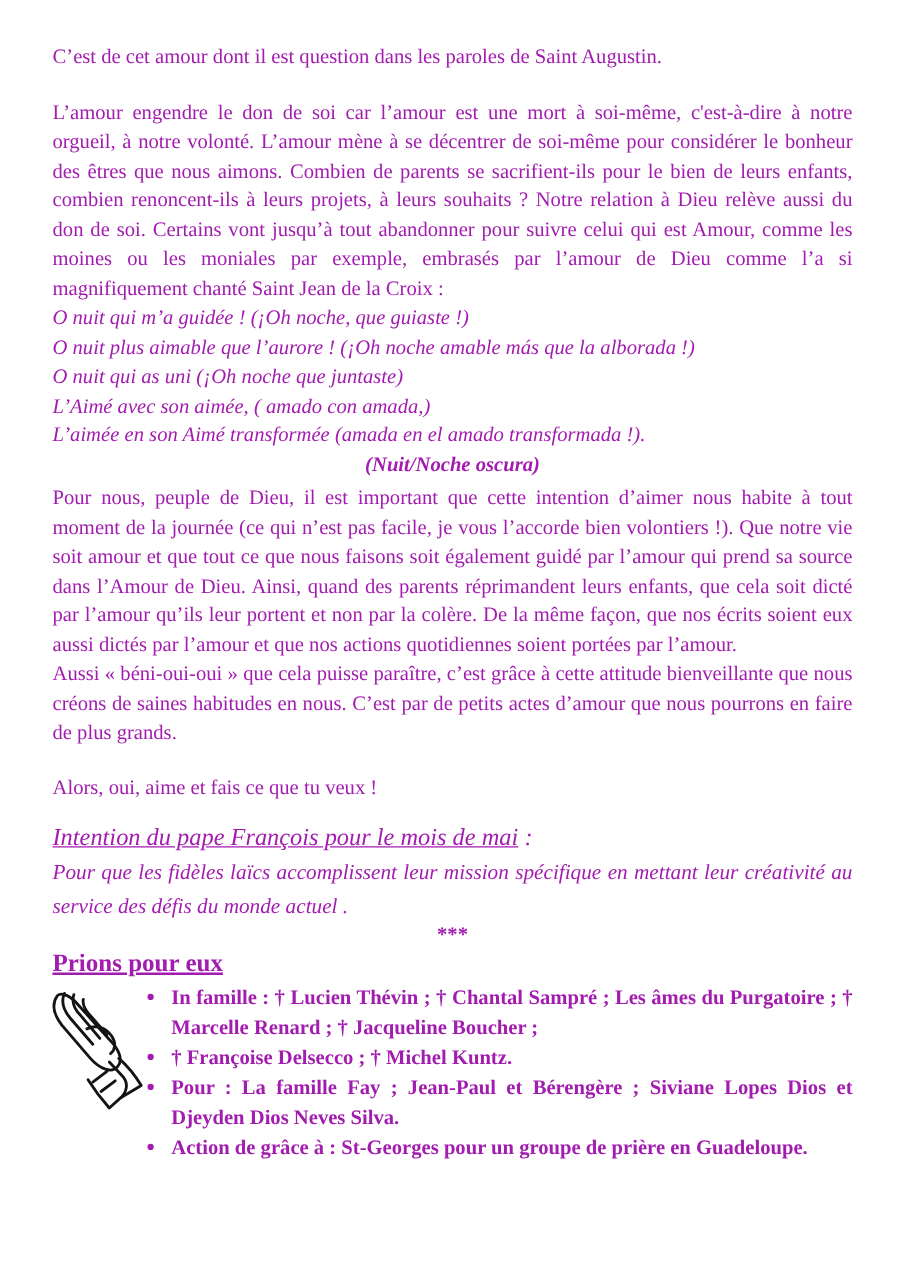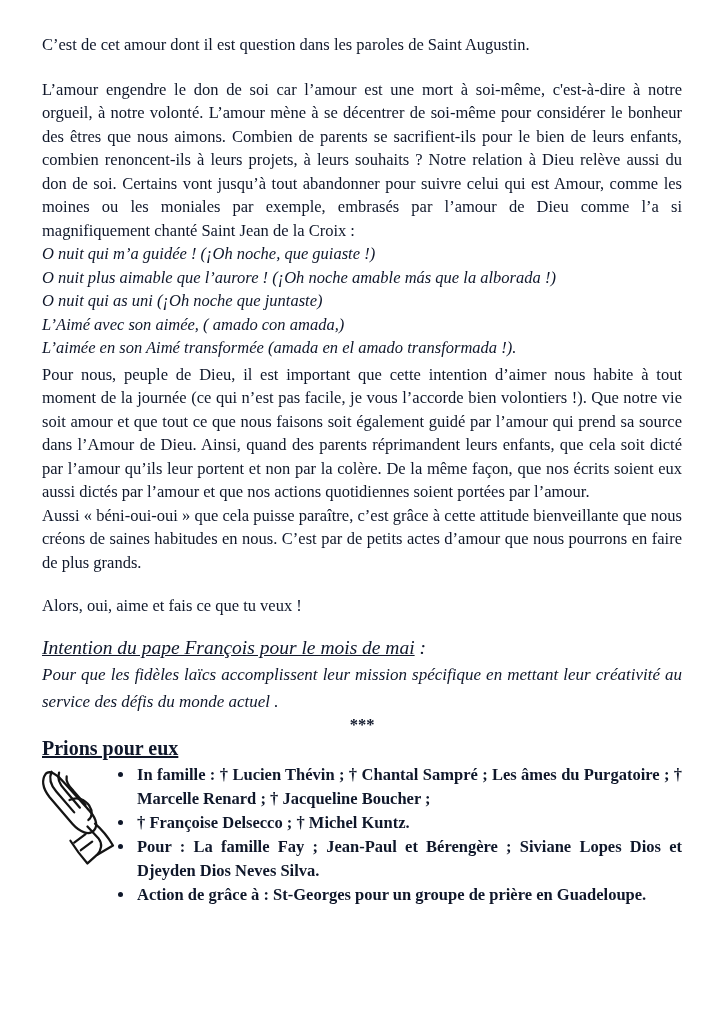--- a/index.html
+++ b/index.html
@@ -5,21 +5,21 @@
   html, body {
     margin: 0;
     padding: 0;
     background: #ffffff;
   }
   .page {
     position: relative;
     width: 724px;
     height: 1024px;
     background: #ffffff;
-    color: #0f172a;
+    color: #a21caf;
     font-family: "Liberation Serif", "DejaVu Serif", serif;
     font-size: 16.5px;
     line-height: 23.5px;
     box-sizing: border-box;
     padding: 33px 42px 0 42px;
     overflow: hidden;
   }
   p { margin: 0; }
   .just { text-align: justify; }
   .gap-after { margin-bottom: 21px; }
@@ -94,20 +94,21 @@
   <p class="just gap-after">C’est de cet amour dont il est question dans les paroles de Saint Augustin.</p>
 
   <p class="just">L’amour engendre le don de soi car l’amour est une mort à soi-même, c'est-à-dire à notre orgueil, à notre volonté. L’amour mène à se décentrer de soi-même pour considérer le bonheur des êtres que nous aimons. Combien de parents se sacrifient-ils pour le bien de leurs enfants, combien renoncent-ils à leurs projets, à leurs souhaits ? Notre relation à Dieu relève aussi du don de soi. Certains vont jusqu’à tout abandonner pour suivre celui qui est Amour, comme les moines ou les moniales par exemple, embrasés par l’amour de Dieu comme l’a si magnifiquement chanté Saint Jean de la Croix :</p>
 
   <div>
     <div class="poem-line">O nuit qui m’a guidée ! (¡Oh noche, que guiaste !)</div>
     <div class="poem-line">O nuit plus aimable que l’aurore !  (¡Oh noche amable más que la alborada !)</div>
     <div class="poem-line">O nuit qui as uni  (¡Oh noche que juntaste)</div>
     <div class="poem-line">L’Aimé avec son aimée, ( amado con amada,)</div>
     <div class="poem-line">L’aimée en son Aimé transformée  (amada en el amado transformada !).</div>
+    <div class="poem-caption">(Nuit/Noche oscura)</div>
   </div>
 
   <p class="just gap-top">Pour nous, peuple de Dieu, il est important que cette intention d’aimer nous habite à tout moment de la journée (ce qui n’est pas facile, je vous l’accorde bien volontiers !). Que notre vie soit amour et que tout ce que nous faisons soit également guidé par l’amour qui prend sa source dans l’Amour de Dieu. Ainsi, quand des parents réprimandent leurs enfants, que cela soit dicté par l’amour qu’ils leur portent et non par la colère. De la même façon, que nos écrits soient eux aussi dictés par l’amour et que nos actions quotidiennes soient portées par l’amour.</p>
 
   <p class="just">Aussi « béni-oui-oui » que cela puisse paraître, c’est grâce à cette attitude bienveillante que nous créons de saines habitudes en nous. C’est par de petits actes d’amour que nous pourrons en faire de plus grands.</p>
 
   <p class="closing">Alors, oui, aime et fais ce que tu veux !</p>
 
 
   <h2 class="intention-heading"><span class="underlined">Intention du pape François pour le mois de mai</span><span> :</span></h2>

